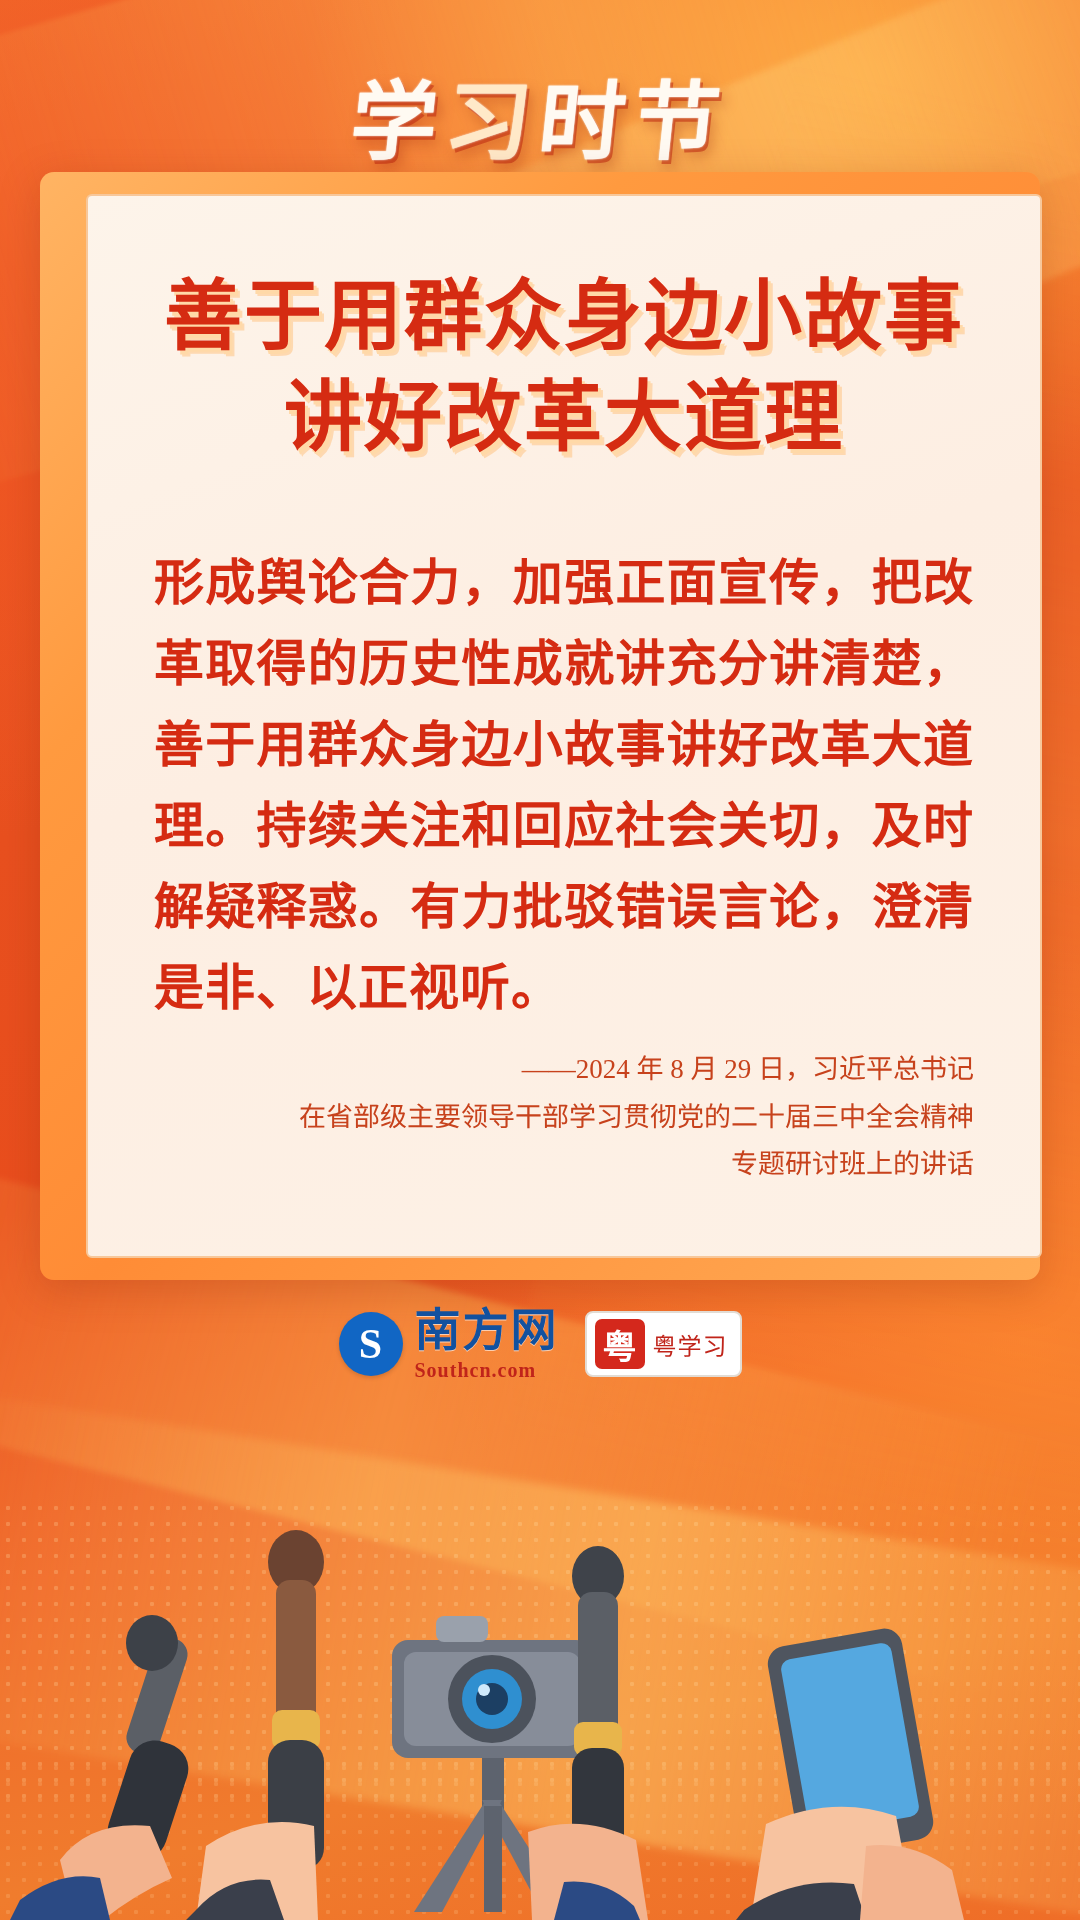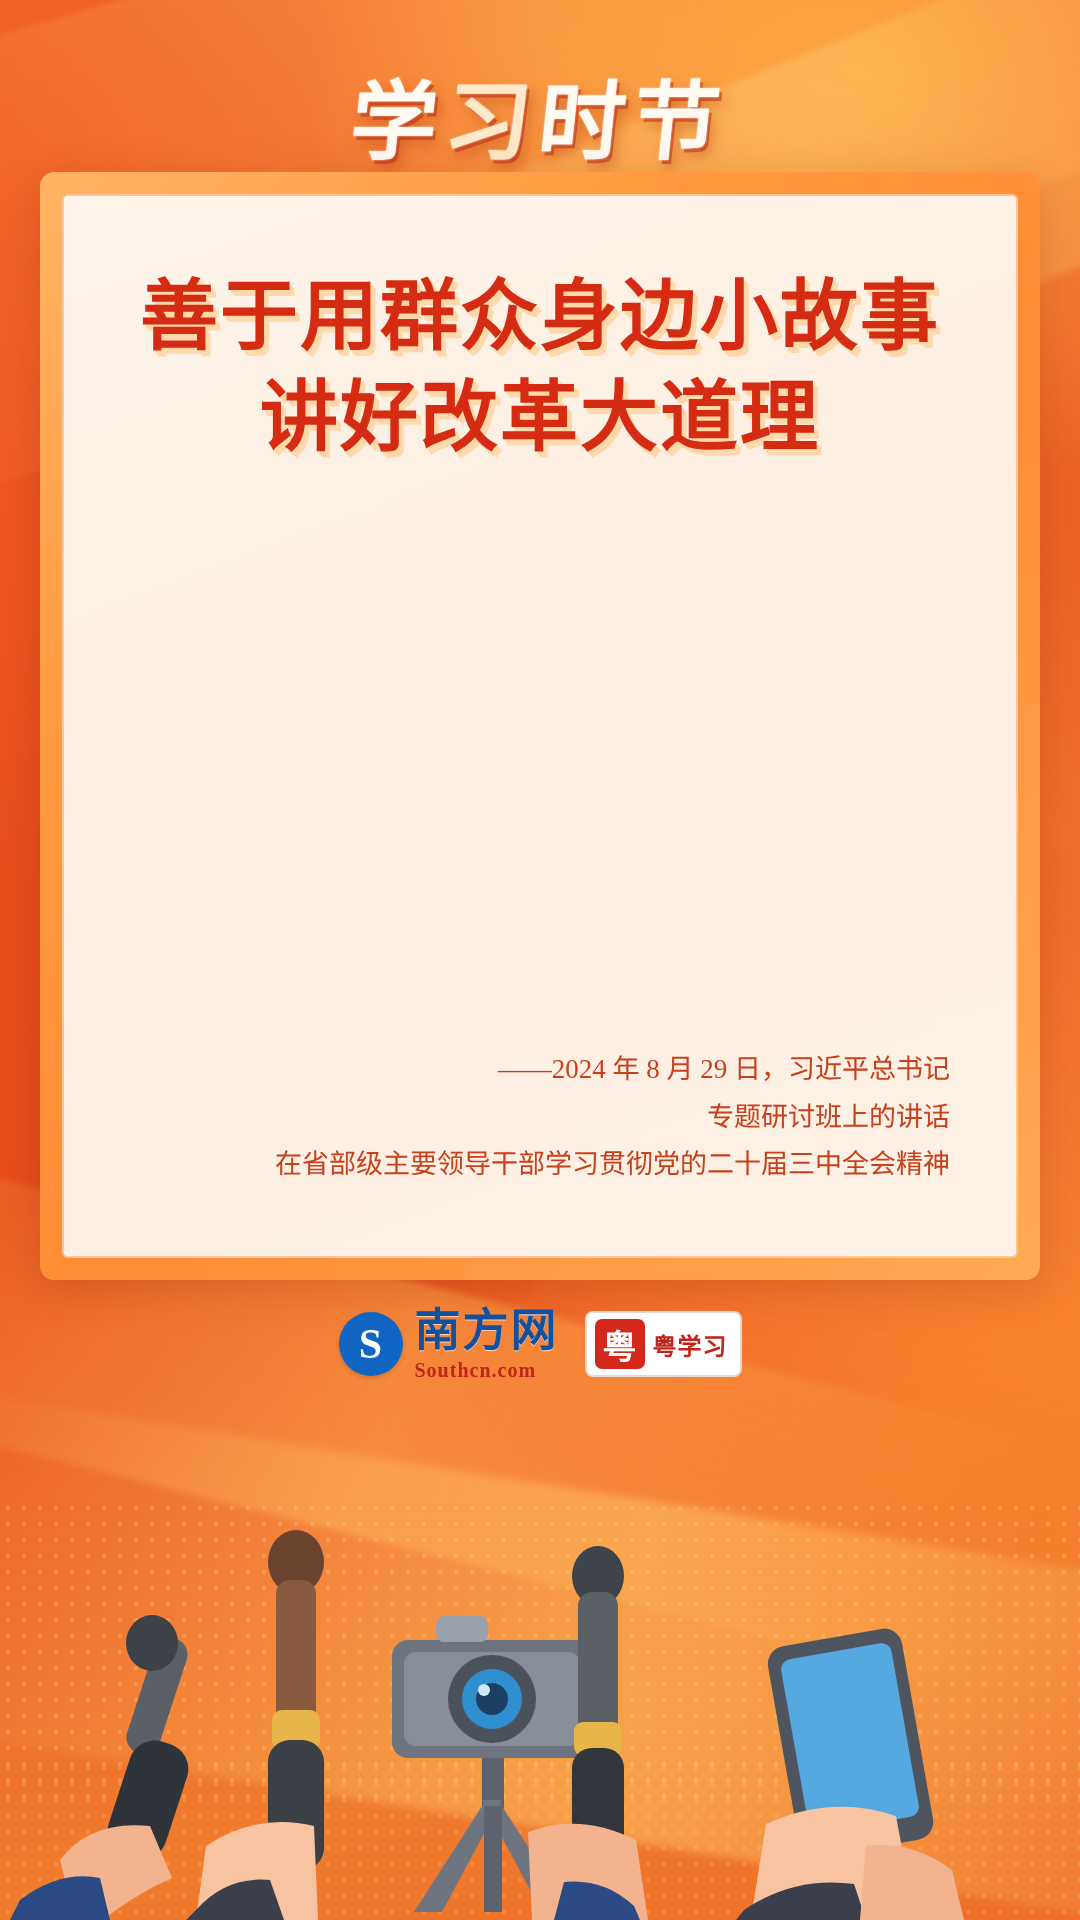--- a/index.html
+++ b/index.html
@@ -110,20 +110,21 @@
   }
   .card-inner {
     position: relative;
     width: 100%;
     height: 100%;
     box-sizing: border-box;
     border-radius: 6px;
     background: linear-gradient(160deg, #fdf4ea 0%, #fdeee2 45%, #fdf1e6 100%);
     border: 2px solid #f7c79a;
     padding: 64px 66px 31px 66px;
+    margin-left: 24px;
   }
 
   .headline {
     text-align: center;
     font-size: 78px;
     font-weight: bold;
     line-height: 1.3;
     color: #d52b12;
     letter-spacing: 2px;
     text-shadow: 3px 4px 0 #ffd9a8, 5px 6px 0 rgba(255,200,140,0.6);
@@ -216,21 +217,21 @@
     border-radius: 7px;
     background: #d4281c;
     color: #fff;
     font-size: 34px;
     font-weight: bold;
     display: flex; align-items: center; justify-content: center;
     font-family: "Liberation Serif", serif;
   }
   .yue-text {
     font-size: 24px;
-    font-weight: bold;
+    font-weight: normal;
     color: #c0241a;
     letter-spacing: 1px;
     font-family: "Liberation Serif", serif;
   }
 
   
   .illustration {
     position: absolute;
     left: 0; right: 0; bottom: 0;
     height: 480px;
@@ -256,25 +257,26 @@
     </span>
   </div>
 
   <div class="card-outer">
     <div class="card-inner">
       <h1 class="headline">
         <span>善于用群众身边小故事</span>
         <span class="l2">讲好改革大道理</span>
       </h1>
 
+      <p class="body-text">形成舆论合力，加强正面宣传，把改革取得的历史性成就讲充分讲清楚，善于用群众身边小故事讲好改革大道理。持续关注和回应社会关切，及时解疑释惑。有力批驳错误言论，澄清是非、以正视听。</p>
 
       <div class="attribution">
         <div>——2024 年 8 月 29 日，习近平总书记</div>
+        <div>在省部级主要领导干部学习贯彻党的二十届三中全会精神</div>
         <div>专题研讨班上的讲话</div>
-        <div>在省部级主要领导干部学习贯彻党的二十届三中全会精神</div>
       </div>
     </div>
   </div>
 
   <div class="footer-logos">
     <div class="logo-southcn">
       <div class="logo-mark">S</div>
       <div class="logo-texts">
         <div class="logo-cn">南方网</div>
         <div class="logo-en">Southcn.com</div>

